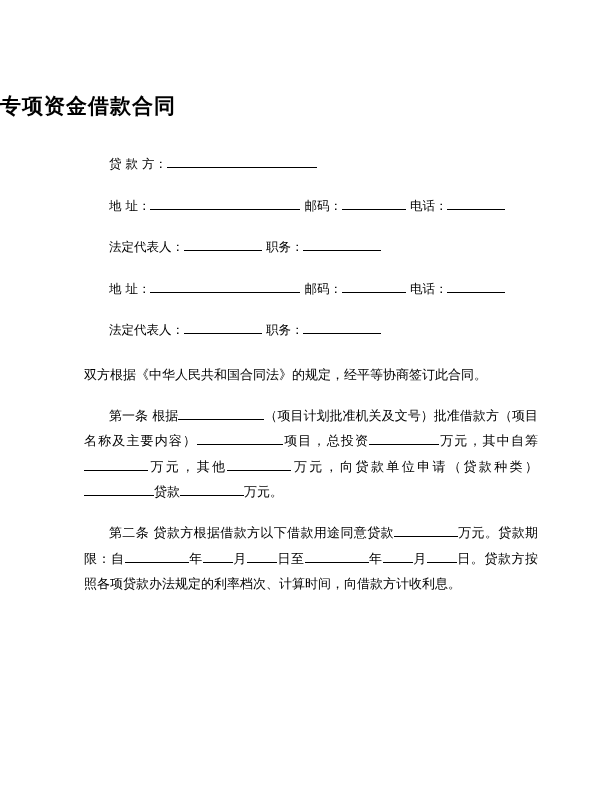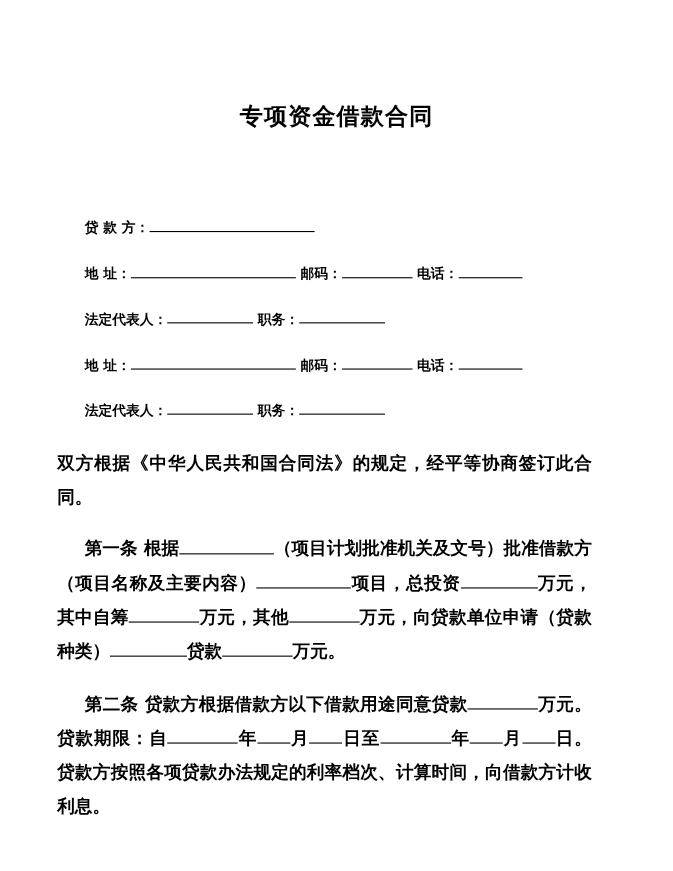--- a/index.html
+++ b/index.html
@@ -16,43 +16,41 @@
     overflow: hidden;
   }
   .page {
     width: 612px;
     height: 792px;
     box-sizing: border-box;
     padding: 0;
     position: relative;
   }
   .doc-title {
-    text-align: center;
     font-size: 21px;
     font-weight: bold;
     letter-spacing: 1px;
     margin-top: 92px;
     margin-bottom: 0;
     font-family: "DejaVu Sans", "Liberation Sans", sans-serif;
   }
   .body-block {
-    margin-top: 77px;
-    padding-left: 52px;
+    margin-top: 34px;
+    padding-left: 84px;
     padding-right: 74px;
-    font-weight: bold;
   }
   p.line {
     font-size: 12.5px;
     line-height: 1.55;
     margin: 0 0 22px 0;
     text-align: justify;
     word-break: break-all;
   }
   p.para {
-    font-size: 16px;
+    font-size: 13px;
     line-height: 1.95;
     margin: 0 0 16px 0;
     text-align: justify;
     word-break: break-all;
     text-indent: 0;
   }
   .indent { padding-left: 25px; }
   .fill {
     display: inline-block;
     border-bottom: 1px solid #000;

